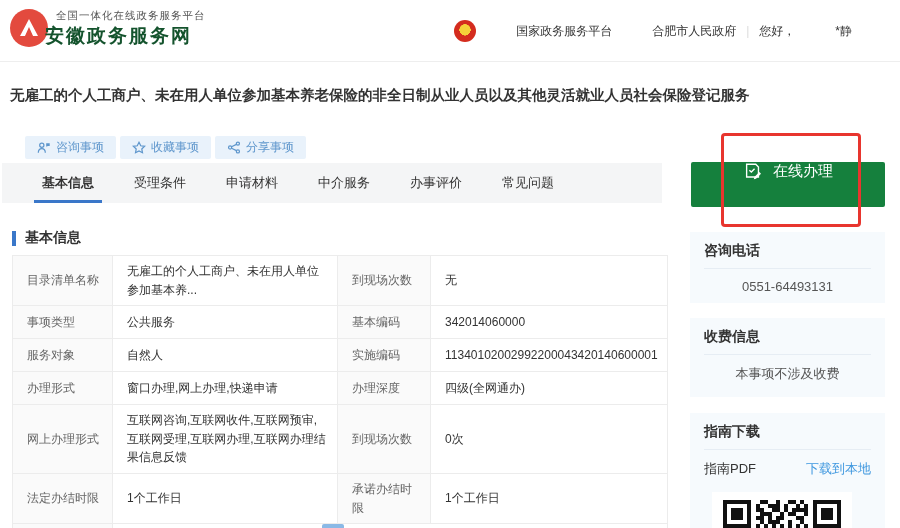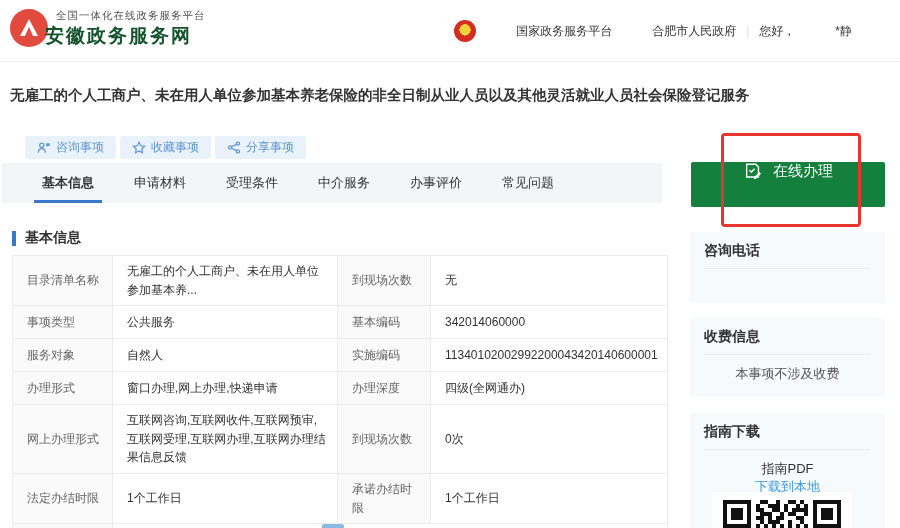--- a/index.html
+++ b/index.html
@@ -42,21 +42,21 @@
   .online-btn { position:absolute; left:691px; top:162px; width:194px; height:45px; background:#15803d; border:none; border-radius:2px; color:#fff; font-size:15px; display:flex; align-items:flex-start; justify-content:center; gap:10px; cursor:pointer; }
   .annotation-box { position:absolute; left:721px; top:133px; width:140px; height:94px; border:3px solid #e8352e; border-radius:4px; z-index:5; pointer-events:none; }
   .side-card { position:absolute; left:690px; width:195px; background:#f6fafd; padding:10px 14px 0 14px; }
   .card1 { top:232px; height:71px; }
   .card2 { top:318px; height:79px; }
   .card3 { top:413px; height:115px; }
   .side-card h3 { font-size:14px; color:#333; font-weight:bold; }
   .side-divider { height:1px; background:#e6edf4; margin:8px 0 10px 0; }
   .side-value { text-align:center; font-size:13px; color:#555; }
   .phone-number { font-size:13px; color:#555; }
-  .pdf-row { display:flex; justify-content:space-between; align-items:center; font-size:13px;flex-direction:column; }
+  .pdf-row { display:flex; justify-content:space-between; align-items:center; font-size:13px; }
   .pdf-label { color:#333; }
   .download-link { color:#3e97df; cursor:pointer; }
   .qr-patch { position:absolute; left:712px; top:492px; width:140px; height:60px; background:#fff; display:flex; justify-content:center; }
   .qr-code { margin-top:8px; }
   
   .fold-partial { position:absolute; left:322px; top:524px; width:22px; height:4px; background:#8ab9e6; border-radius:2px 2px 0 0; }
 </style>
 </head>
 <body>
 
@@ -112,24 +112,24 @@
     <span>分享事项</span>
   </button>
 </div>
 
 <div class="tabbar">
   <div class="tab active">
     <span>基本信息</span>
     <span class="tab-underline"></span>
   </div>
   <div class="tab">
+      <span>受理条件</span>
+    </div>
+  <div class="tab">
       <span>申请材料</span>
-    </div>
-  <div class="tab">
-      <span>受理条件</span>
     </div>
   <div class="tab">
       <span>中介服务</span>
     </div>
   <div class="tab">
       <span>办事评价</span>
     </div>
   <div class="tab">
       <span>常见问题</span>
     </div>
@@ -202,20 +202,21 @@
       <path d="M12.5 16.5 l5.5-5.5 l1.8 1.8 l-5.5 5.5 l-2.4 0.6 z" fill="#fff" stroke="none"></path>
     </svg>
   </span>
   <span>在线办理</span>
 </button>
 <div class="annotation-box"></div>
 
 <div class="side-card card1">
   <h3>咨询电话</h3>
   <div class="side-divider"></div>
+  <div class="side-value phone-number">0551-64493131</div>
 </div>
 
 <div class="side-card card2">
   <h3>收费信息</h3>
   <div class="side-divider"></div>
   <div class="side-value">本事项不涉及收费</div>
 </div>
 
 <div class="side-card card3">
   <h3>指南下载</h3>

